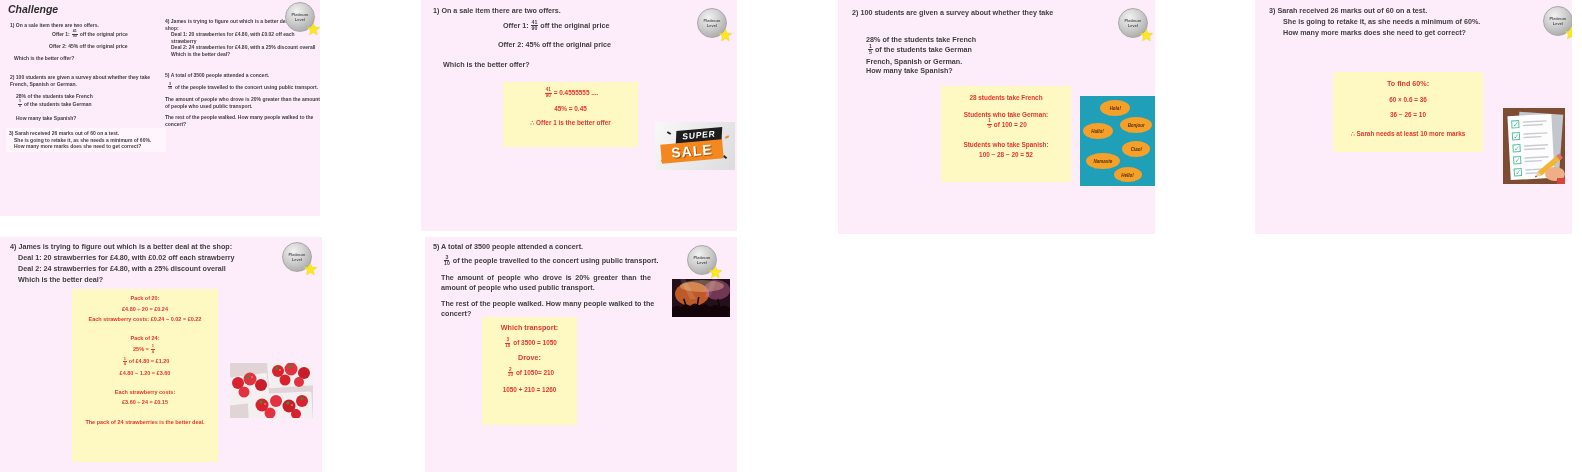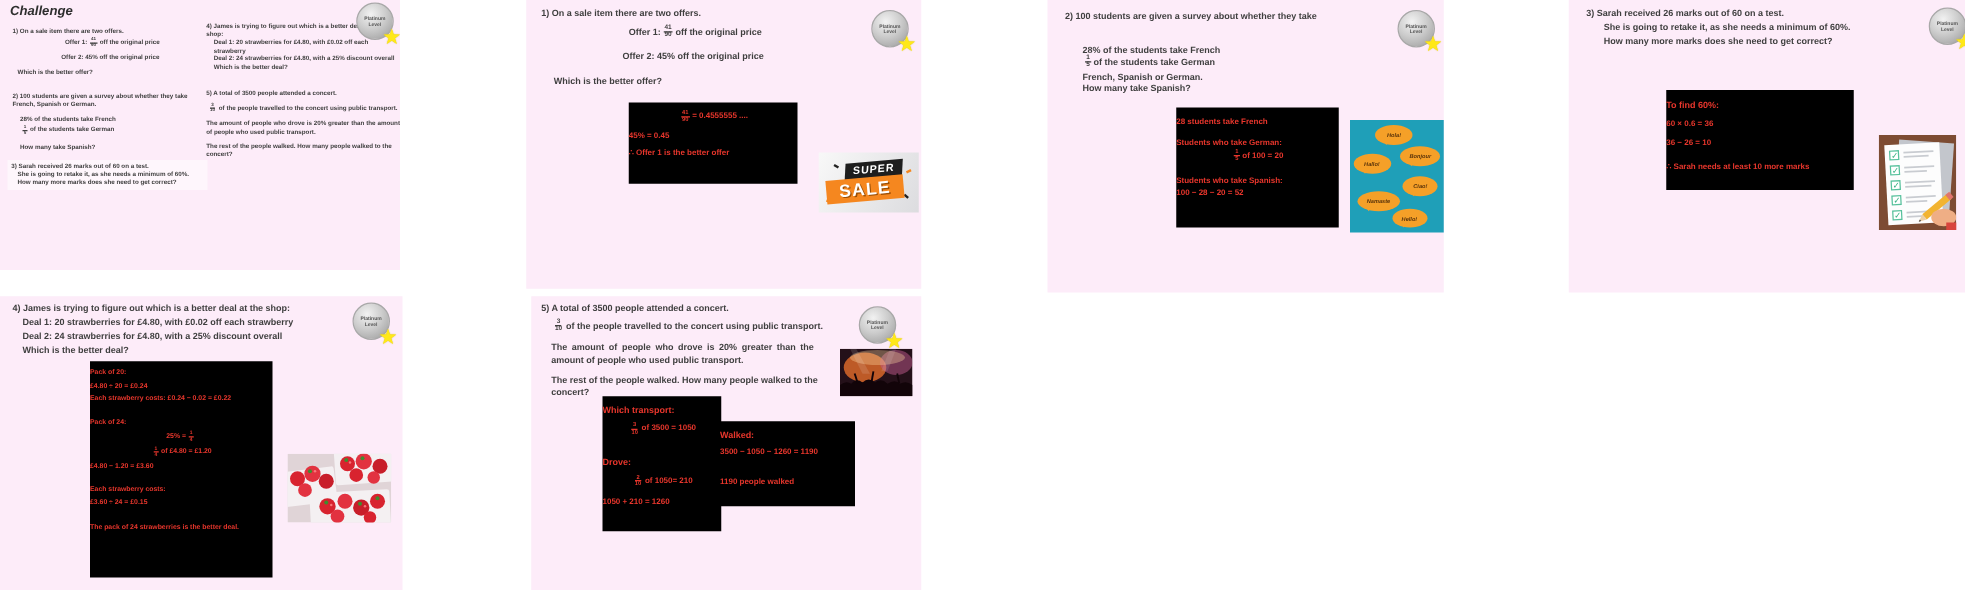--- a/index.html
+++ b/index.html
@@ -17,21 +17,21 @@
   #s-4{left:0;top:237px;width:322px;height:235px;}
   #s-5{left:425px;top:237px;width:312px;height:235px;}
   
   .dk{color:#3f3f3f;font-weight:700;}
   .rd{color:#e8362c;font-weight:700;}
   .abs{position:absolute;}
   .body-t{font-size:7.2px;line-height:1.35;}
   .ch-t{font-size:5px;line-height:1.3;}
   .ch-title{font-size:10.5px;font-weight:800;color:#2e2e2e;}
   .hl{background:rgba(255,255,255,0.55);padding:2px 3px;}
-  .workbox{position:absolute;background:#000000;box-sizing:border-box;}
+  .workbox{position:absolute;background:#fef9c3;text-align:center;box-sizing:border-box;}
   .wl{font-size:6.4px;line-height:1.2;}
   .wl-sm{font-size:5.5px;line-height:1.2;}
   .wh{font-size:7.2px;}
   
   .frac{display:inline-flex;flex-direction:column;align-items:center;vertical-align:-0.4em;line-height:1.05;font-size:0.72em;margin:0 2px;}
   .frac .fn{border-bottom:0.75px solid currentColor;padding:0 1px;}
   .frac .fd{padding:0 1px;}
   .fracline{display:flex;align-items:center;justify-content:center;}
   
   .badge{position:absolute;width:30px;height:30px;}
@@ -395,36 +395,31 @@
 
   <div class="workbox" style="left:57px;top:80px;width:95px;height:108px;padding-top:6px;">
     <div class="rd wh">Which transport:</div>
     <div class="rd wl fracline" style="margin-top:6px;">
       <span class="frac">
           <span class="fn">3</span>
           <span class="fd">10</span>
         </span>
       <span>of 3500 = 1050</span>
     </div>
-    <div class="rd wh" style="margin-top:16px;">Drove:</div>
+    <div class="rd wh" style="margin-top:4px;">Drove:</div>
     <div class="rd wl fracline" style="margin-top:6px;">
       <span class="frac">
           <span class="fn">2</span>
           <span class="fd">10</span>
         </span>
       <span>of 1050= 210</span>
     </div>
     <div class="rd wl" style="margin-top:8px;">1050 + 210 = 1260</div>
   </div>
 
-  <div class="workbox" style="left:151px;top:100px;width:108px;height:68px;padding-top:6px;">
-    <div class="rd wh">Walked:</div>
-    <div class="rd wl" style="margin-top:6px;">3500 − 1050 − 1260 = 1190</div>
-    <div class="rd wl" style="margin-top:16px;">1190 people walked</div>
-  </div>
 
   <svg width="58" height="38" viewBox="0 0 58 38" style="left:247px;top:42px;">
     <rect width="58" height="38" fill="#241019"></rect>
     <ellipse cx="20" cy="15" rx="17" ry="12" fill="#ff7a2e" opacity="0.7"></ellipse>
     <ellipse cx="45" cy="11" rx="13" ry="10" fill="#c05a8e" opacity="0.5"></ellipse>
     <ellipse cx="30" cy="7" rx="22" ry="6" fill="#ffd9a0" opacity="0.35"></ellipse>
     <polygon points="8,0 13,0 24,20 18,20" fill="#ffffff" opacity="0.12"></polygon>
     <polygon points="40,0 45,0 38,18 33,18" fill="#ffffff" opacity="0.10"></polygon>
     <path d="M0,38 L0,29 Q5,25 9,28 Q13,23 18,27 Q23,22 28,27 Q33,23 38,28 Q44,24 48,28 Q53,25 58,29 L58,38 Z" fill="#120409"></path>
     <rect x="11" y="20" width="1.5" height="8" fill="#120409" transform="rotate(-18 11 20)"></rect>

